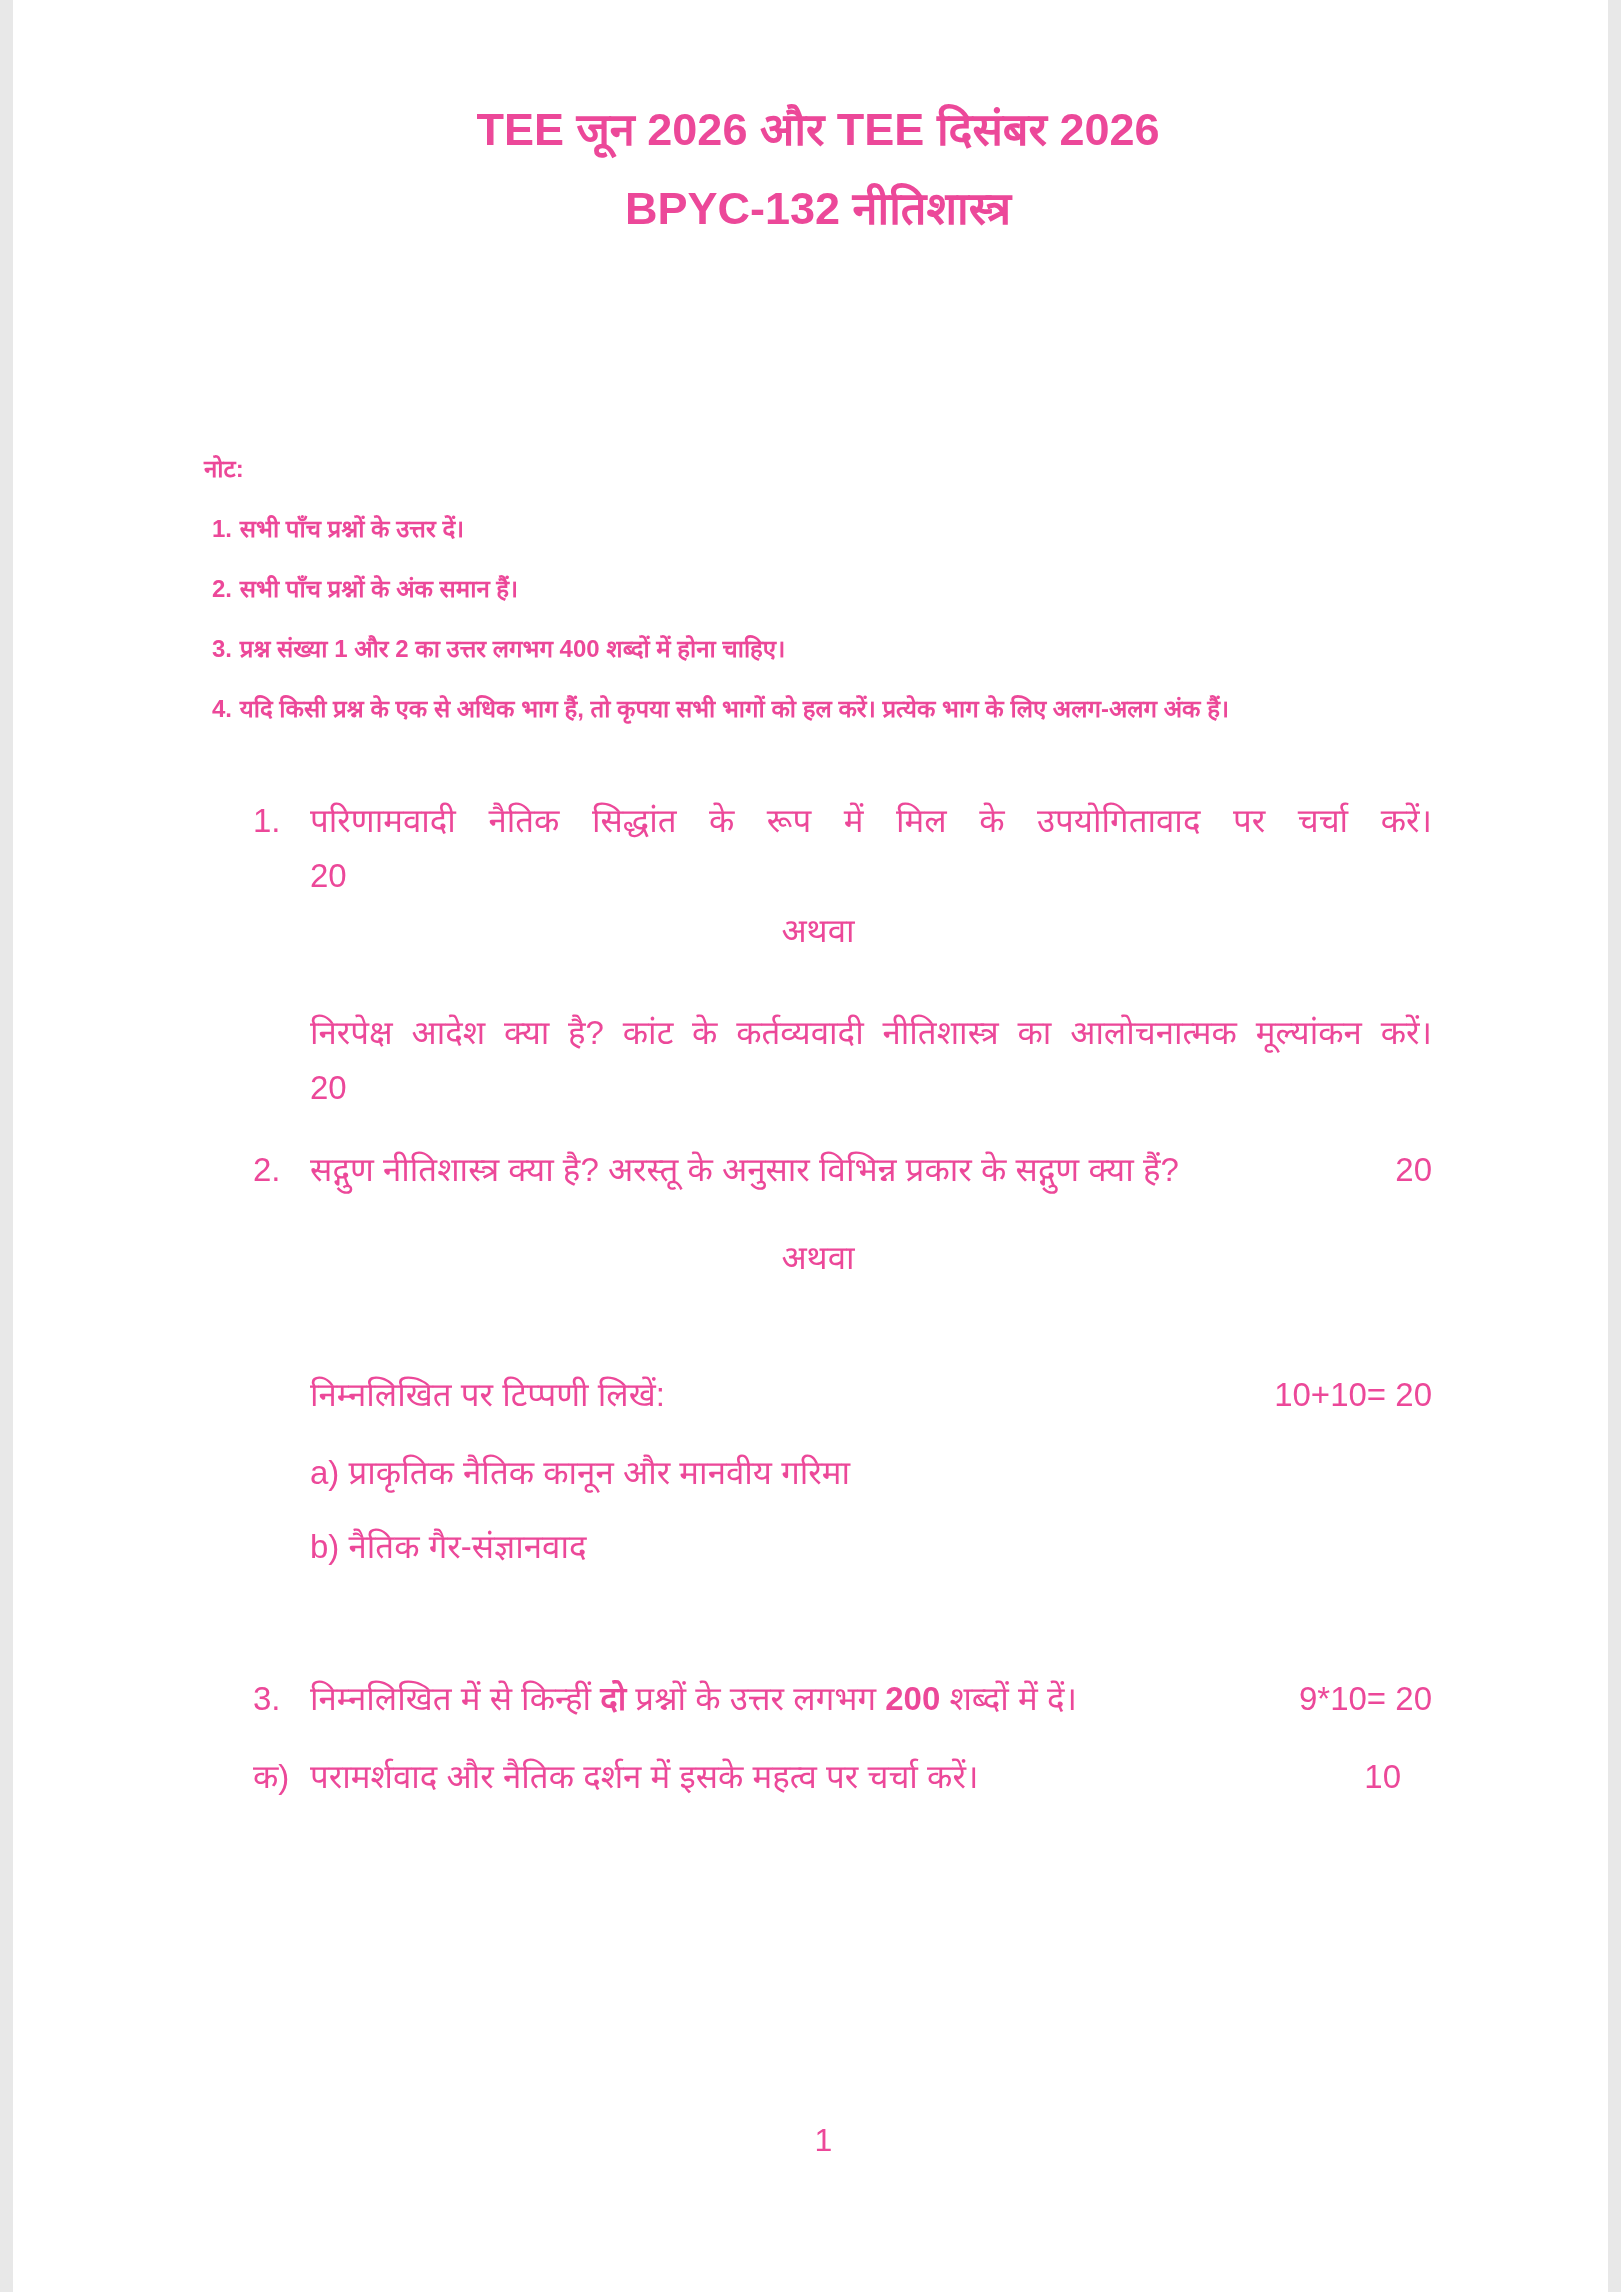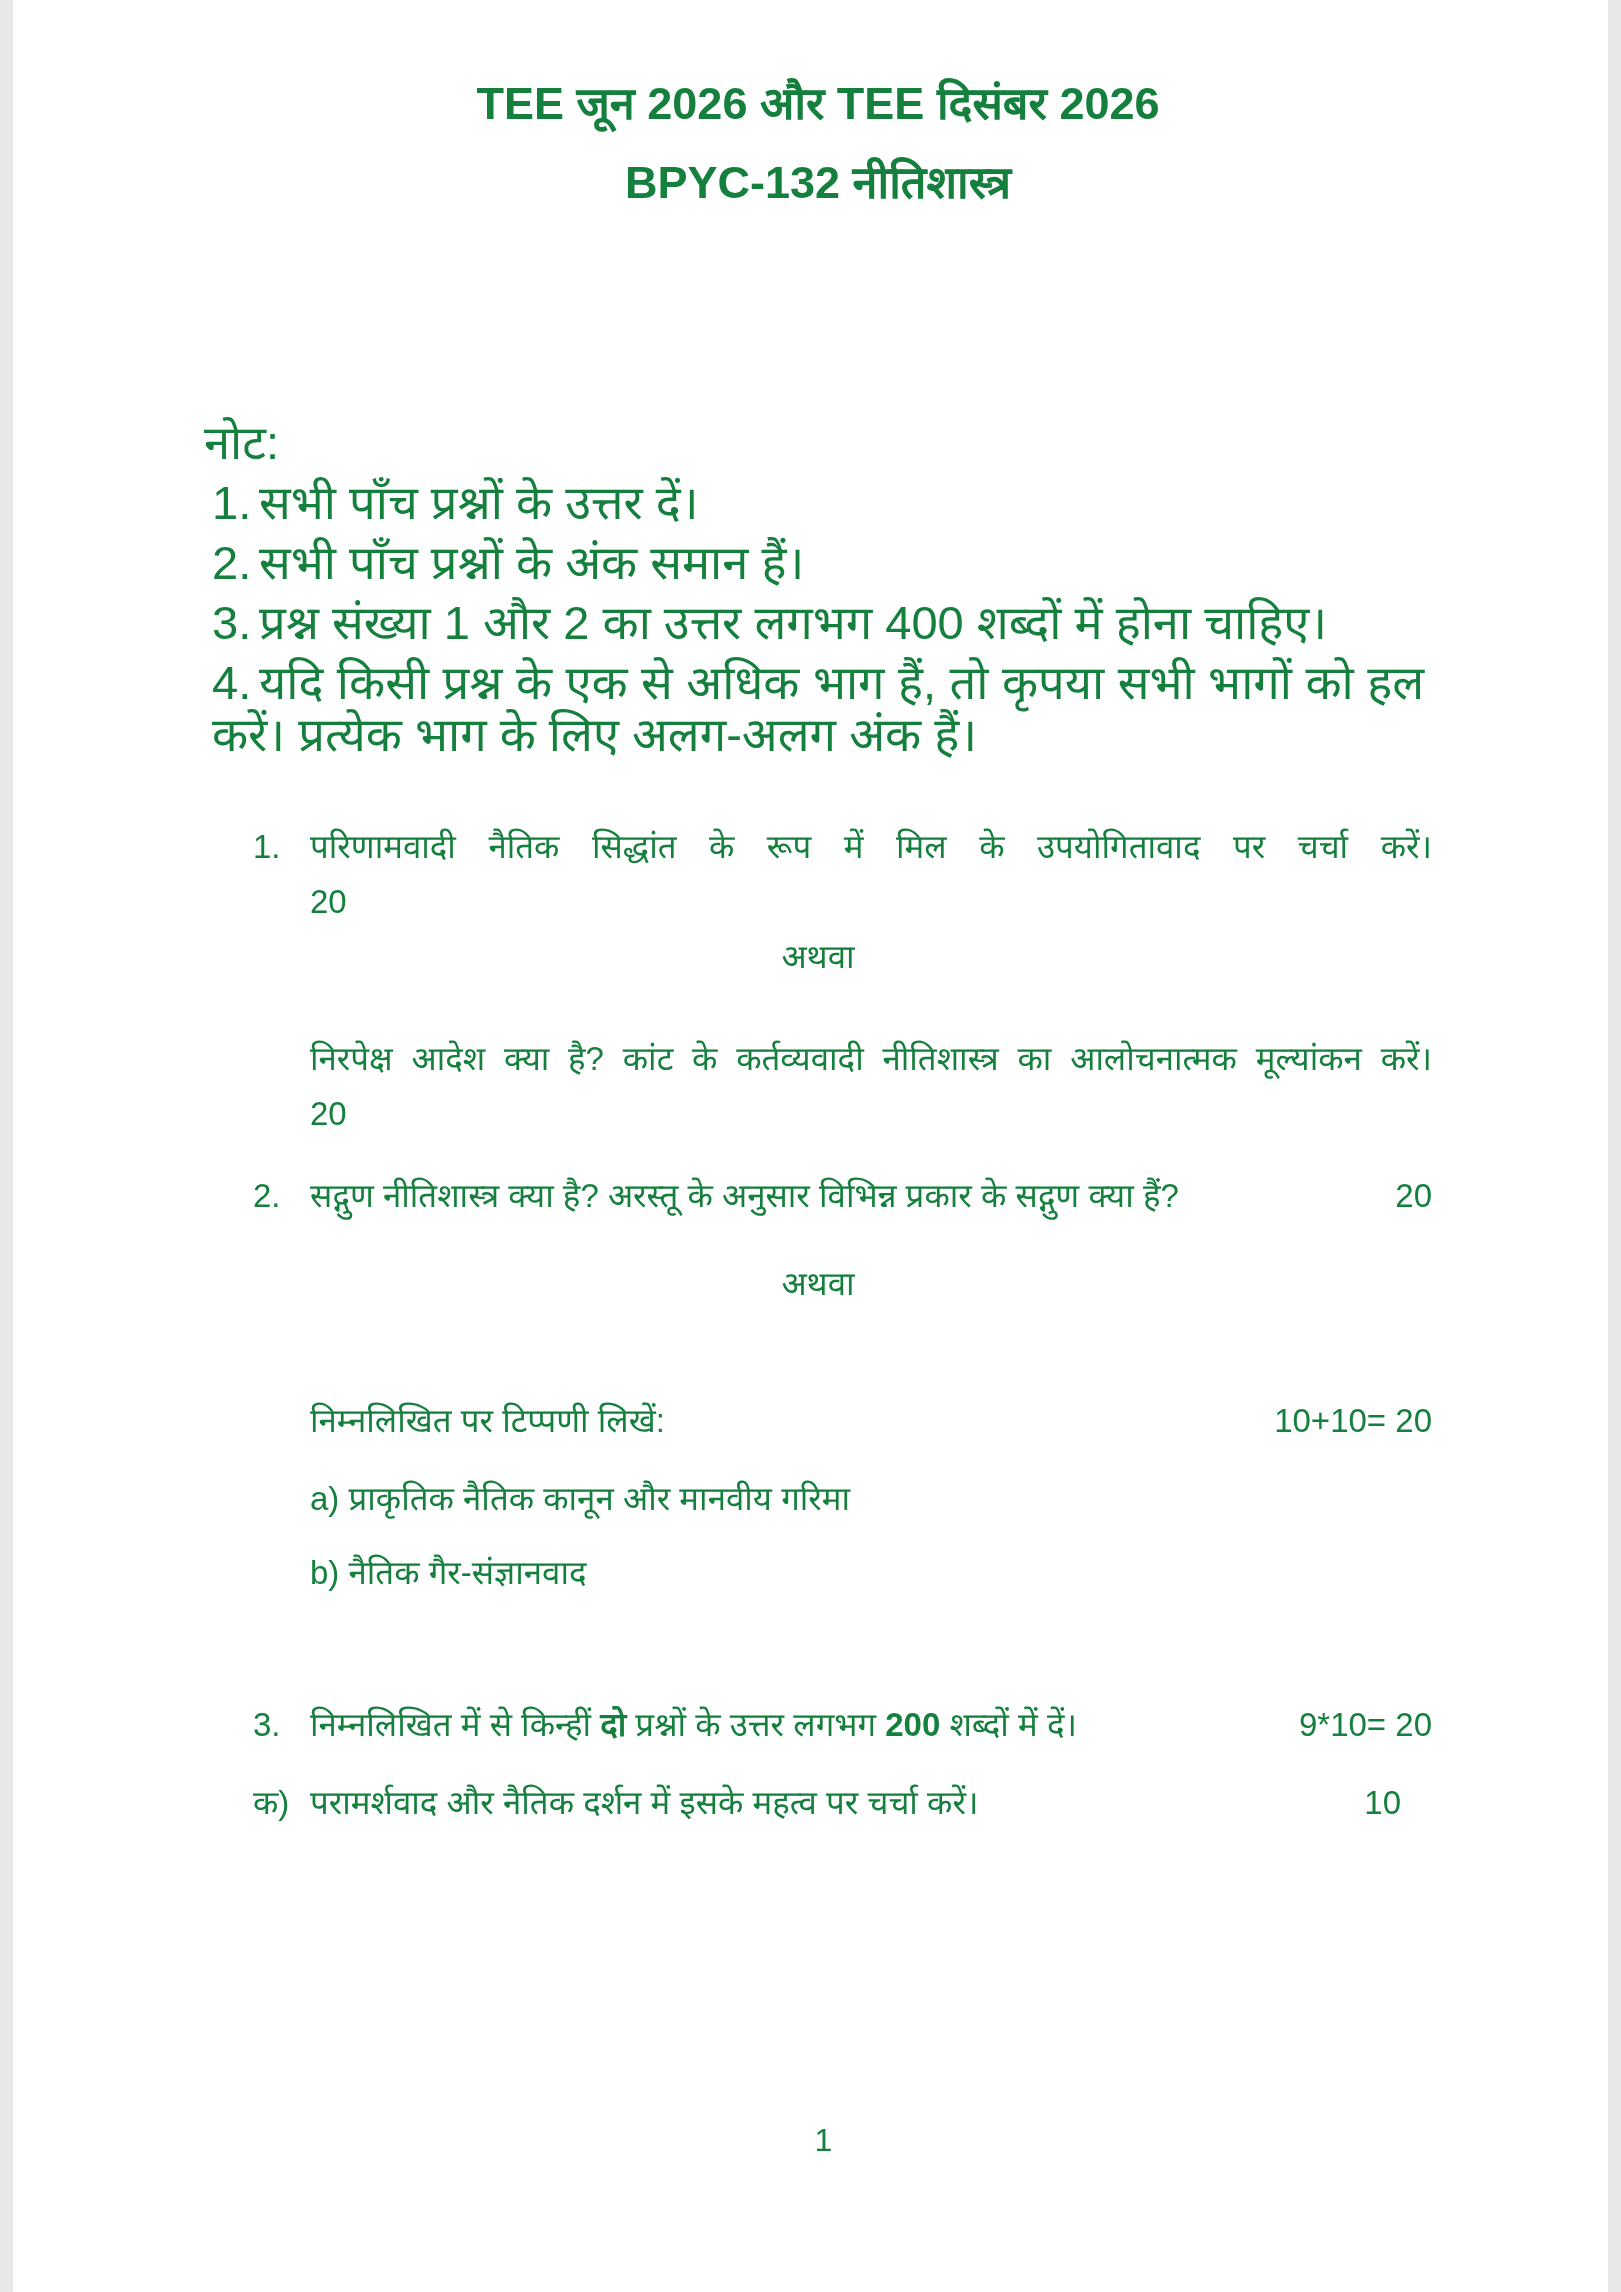--- a/index.html
+++ b/index.html
@@ -1,31 +1,31 @@
 <!DOCTYPE html>
 <html><head>
 <meta charset="utf-8">
 <style>
   html, body { margin: 0; padding: 0; background: #e8e8e8; }
   .page {
     width: 1595px;
     height: 2293px;
     margin: 0 auto;
     background: #ffffff;
-    color: #15803d;
+    color: #ec4899;
     font-family: "Liberation Sans", "DejaVu Sans", sans-serif;
     box-sizing: border-box;
     position: relative;
-    padding: 76px 176px 0 191px;
+    padding: 102px 176px 0 191px;
   }
   
   .title-block { text-align: center; font-weight: 700; font-size: 45px; line-height: 55px; }
   .title-line + .title-line { margin-top: 23.5px; }
   
-  .notes { margin-top: 207px; font-weight: 400; font-size: 47px; line-height: 52px; }
+  .notes { margin-top: 207px; font-weight: 700; font-size: 24px; line-height: 52px; }
   .note-item { margin: 8px; }
   .note-item .note-num { padding-right: 7.8px; }
   .note-item.justify { text-align: justify; }
   
   .questions { font-size: 33px; line-height: 55px; margin-top: 58px; }
   .q-row { display: flex; align-items: flex-start; margin-left: 49px; }
   .q-num { flex: 0 0 57px; }
   .q-body { flex: 1; min-width: 0; }
   .q-text.stretch { text-align: justify; text-align-last: justify; }
   .q-row.alt { padding-left: 57px; align-items: flex-end; }

